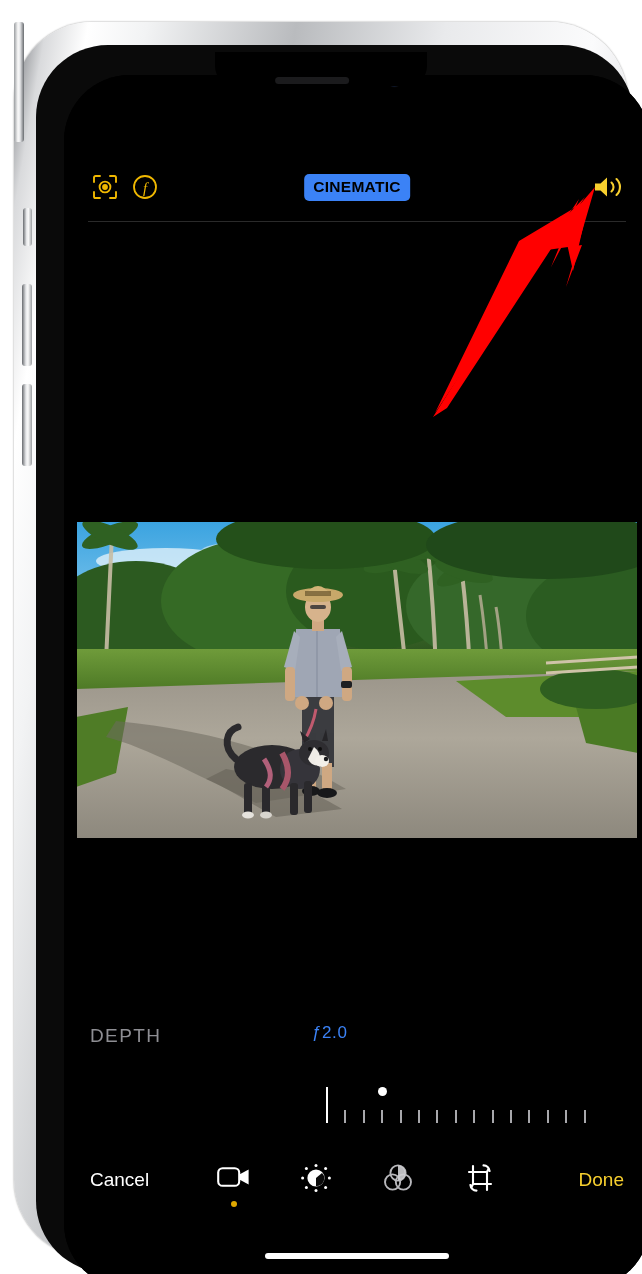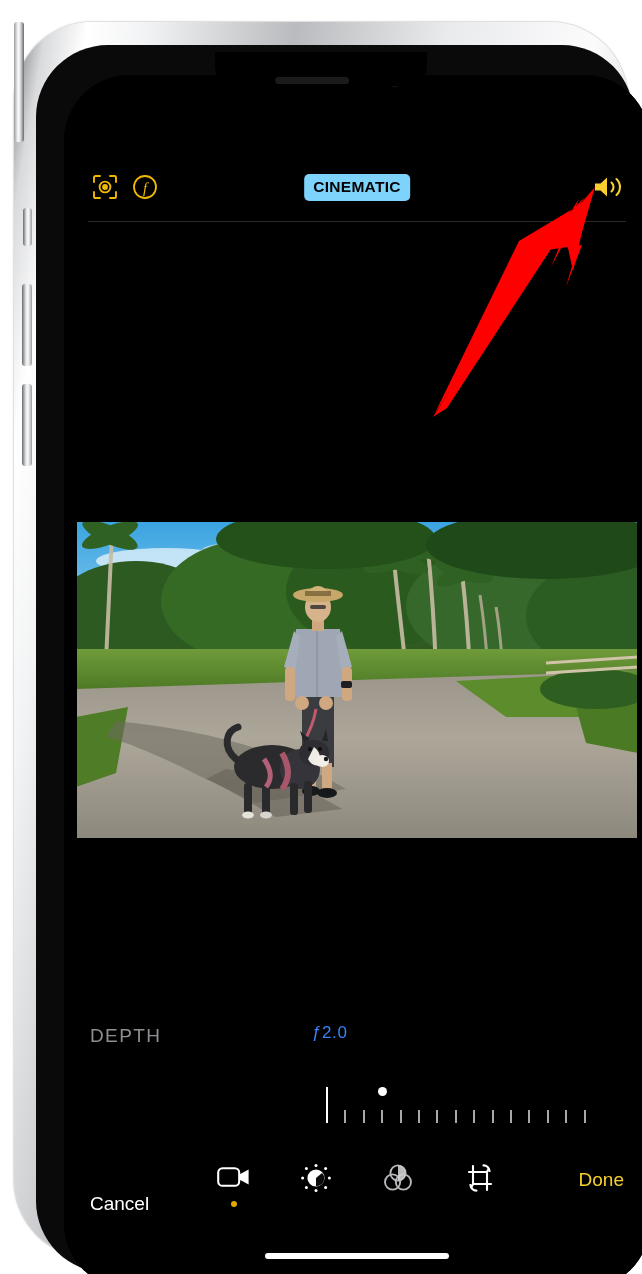--- a/index.html
+++ b/index.html
@@ -122,21 +122,21 @@
     background: #ffffff; bottom: 27px;
   }
 
   
   #bottom-toolbar {
     position: absolute; left: 0; top: 1082px;
     width: 100%; height: 60px;
   }
   #cancel-button {
     position: absolute; left: 26px; top: 12px;
-    color: #ffffff; font-size: 19px; margin-top: 24px;
+    color: #ffffff; font-size: 19px;
   }
   #done-button {
     position: absolute; right: 26px; top: 12px;
     color: #f7cf2e; font-size: 19px;
   }
   #tool-icons {
     position: absolute; left: 50%; transform: translateX(-50%);
     top: 6px; display: flex; align-items: flex-start; gap: 40px;
   }
   .tool { position: relative; width: 42px; height: 46px;
@@ -189,21 +189,21 @@
               </svg>
             </div>
             <div class="ybtn">
               <svg width="26" height="26" viewBox="0 0 26 26">
                 <circle cx="13" cy="13" r="11" fill="none" stroke="#f0b800" stroke-width="1.8"></circle>
                 <text x="13" y="19" text-anchor="middle" font-family="Liberation Serif, serif" font-size="15" font-style="italic" fill="#f0b800">f</text>
               </svg>
             </div>
           </div>
 
-          <div id="cinematic-badge" style="background: #7dd3fc; color: rgb(0, 0, 0);">CINEMATIC</div>
+          <div id="cinematic-badge" style="background: #3b82f6; color: rgb(0, 0, 0);">CINEMATIC</div>
 
           <div id="audio-toggle">
             <svg width="34" height="28" viewBox="0 0 34 28">
               <path d="M3 10.5 H8.5 L15 4.5 V23.5 L8.5 17.5 H3 Z" fill="#f7cf2e"></path>
               <path d="M19.5 9.5 a6 6 0 0 1 0 9" fill="none" stroke="#f7cf2e" stroke-width="2.1" stroke-linecap="round"></path>
               <path d="M24.5 6 a11 11 0 0 1 0 16" fill="none" stroke="#f7cf2e" stroke-width="2.1" stroke-linecap="round"></path>
             </svg>
           </div>
         </div>
 

